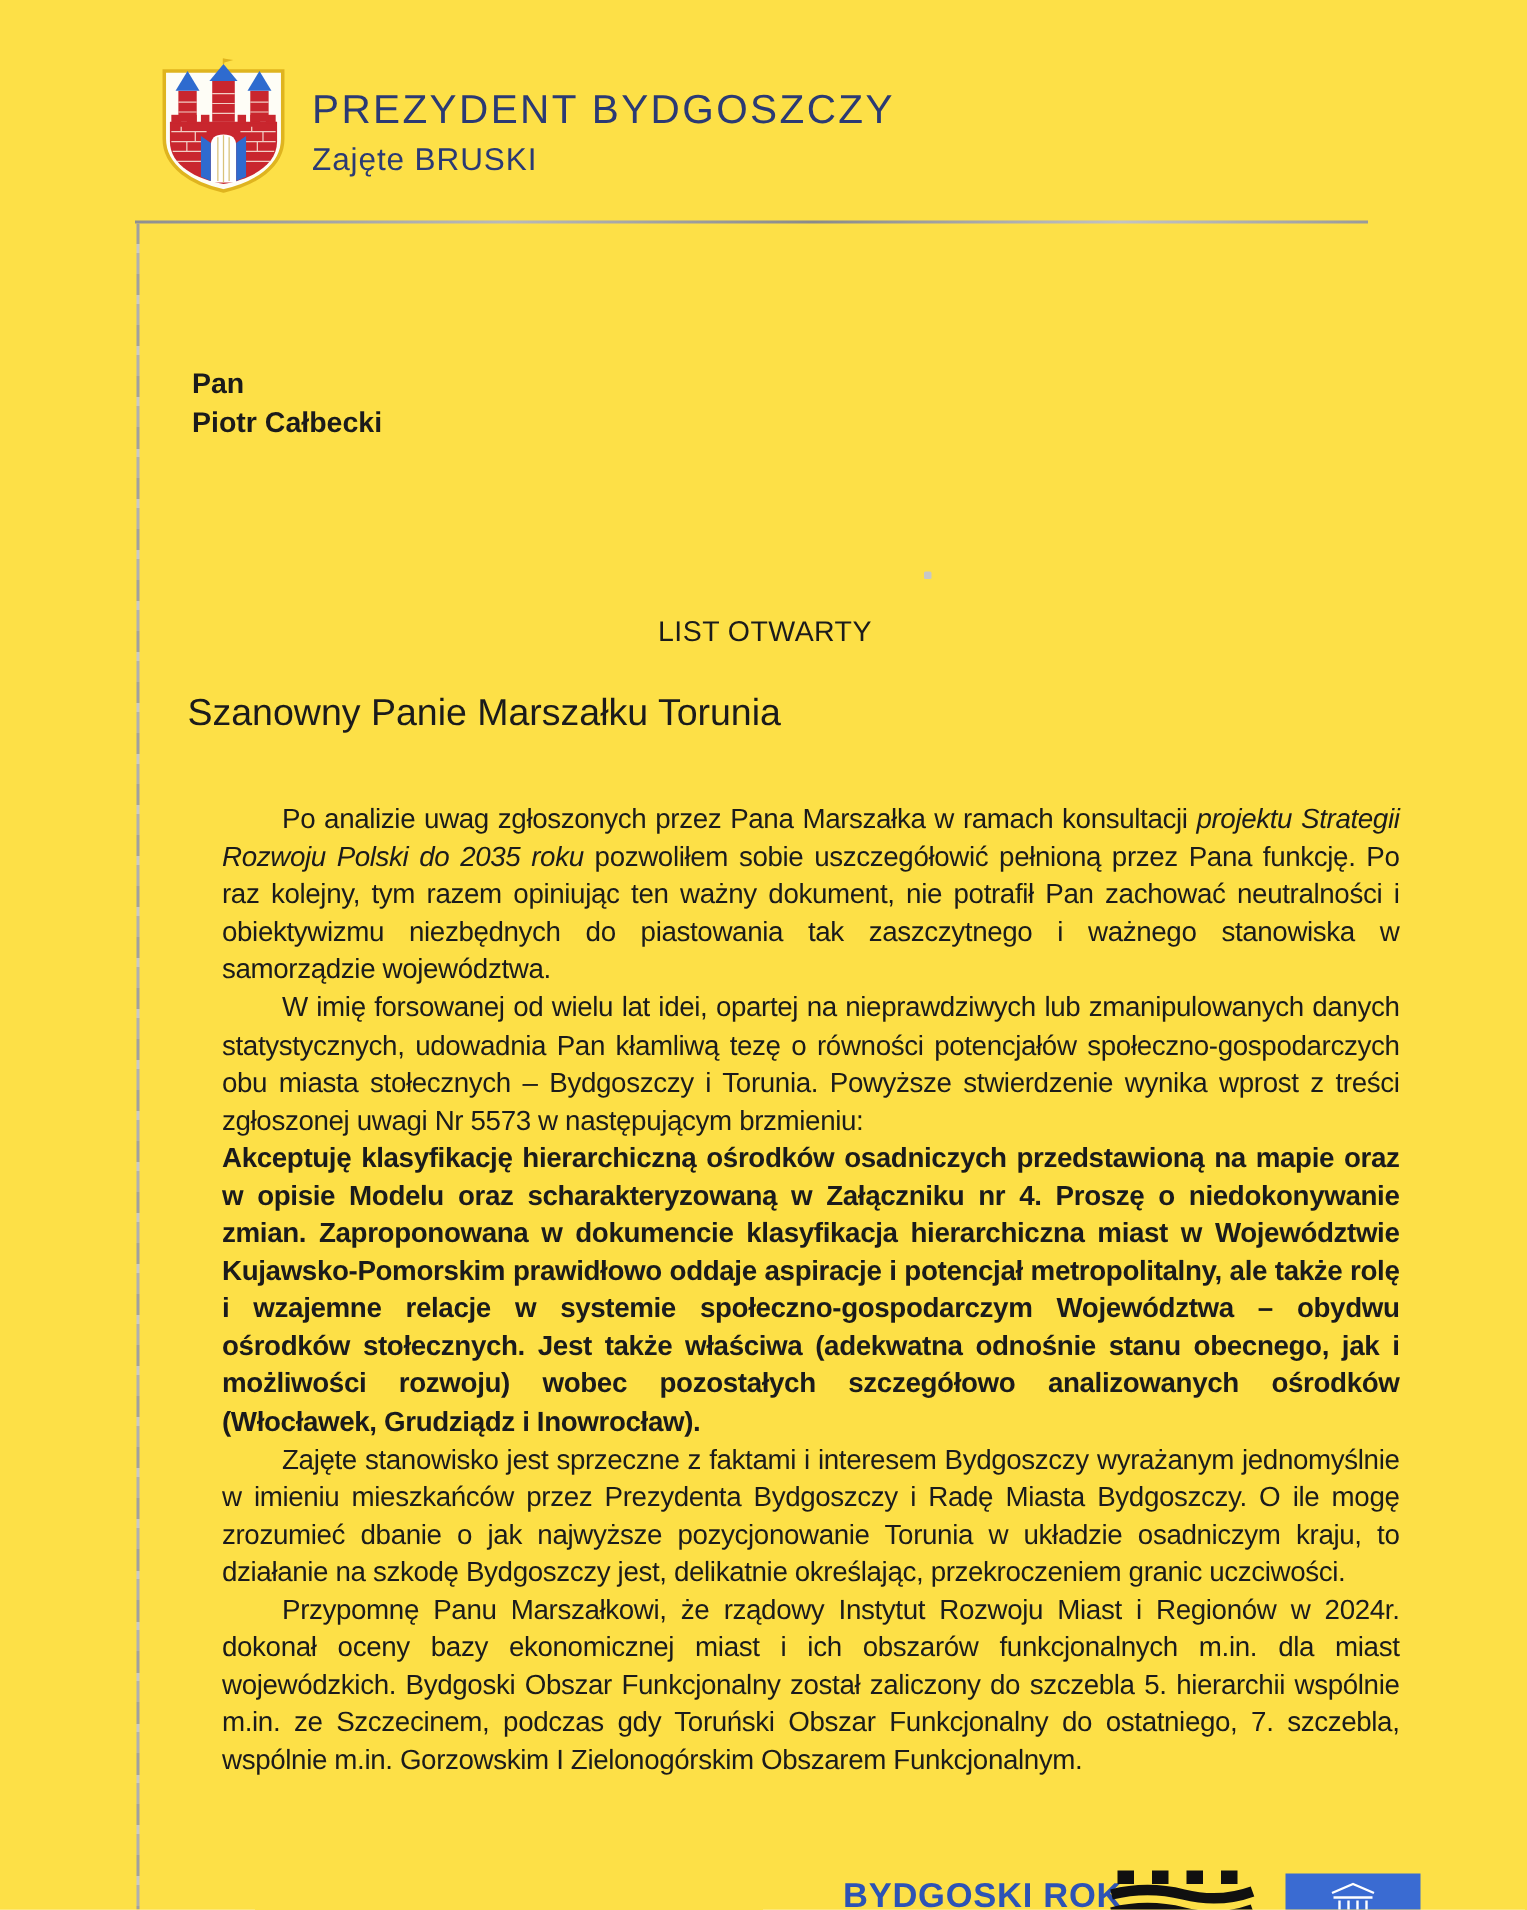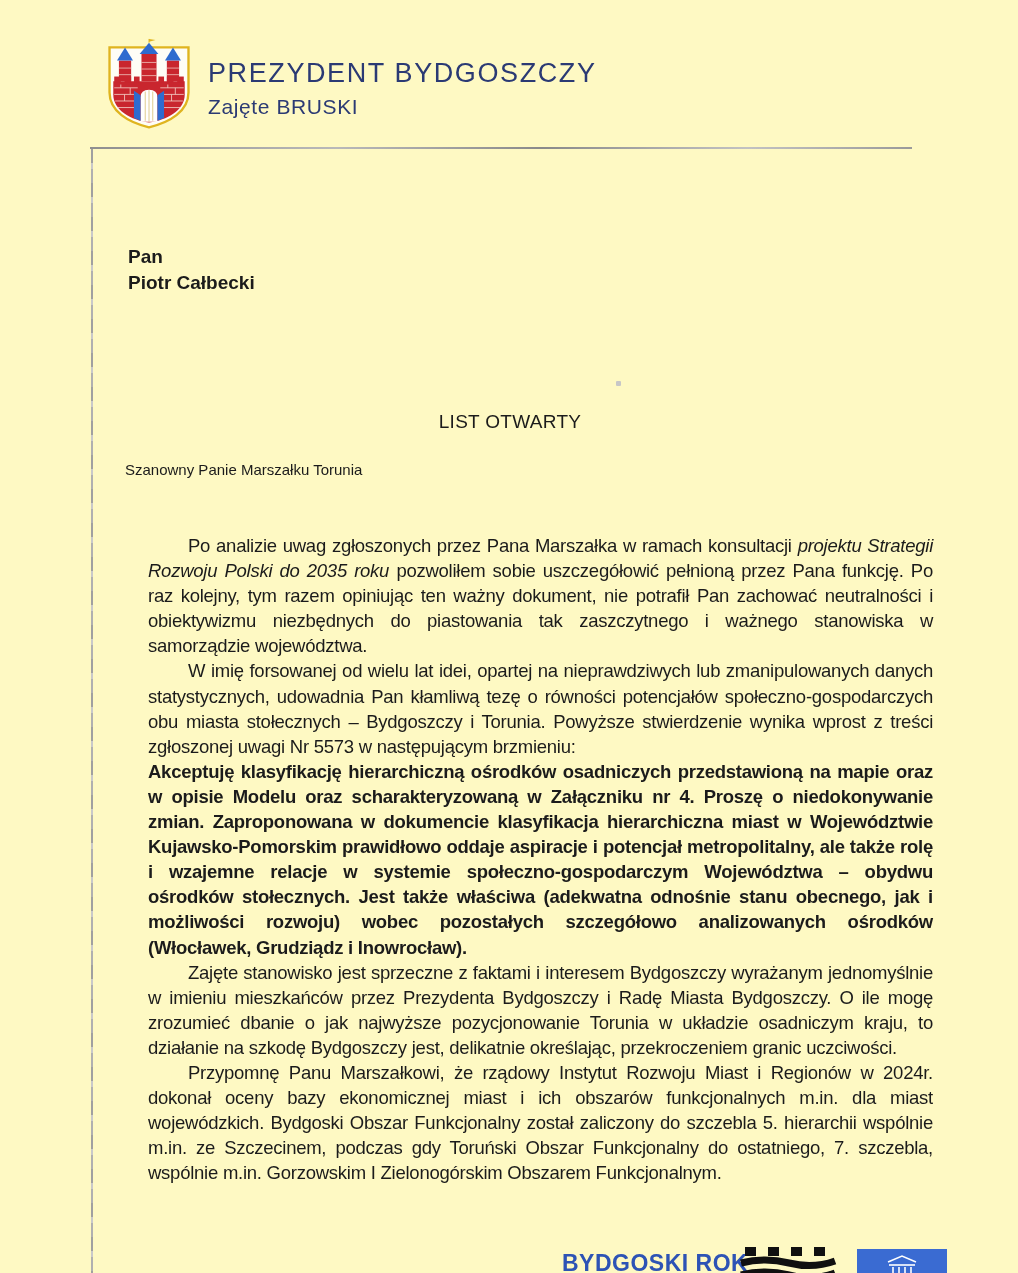--- a/index.html
+++ b/index.html
@@ -1,35 +1,35 @@
 <!DOCTYPE html>
 <html lang="pl"><head>
 <meta charset="utf-8">
 <style>
   html,body{margin:0;padding:0;}
   body{width:1018px;height:1273px;background:#ffffff;font-family:"Liberation Sans",sans-serif;color:#1b1b1b;}
-  .page{position:relative;width:1018px;height:1273px;overflow:hidden;background:#fef9c3;}
+  .page{position:relative;width:1018px;height:1273px;overflow:hidden;background:#fde047;}
 
   
   .crest{position:absolute;left:101px;top:38px;width:96px;height:94px;}
   .head-text{position:absolute;left:208px;top:58px;color:#2b3a74;}
   .head-org{font-size:27px;letter-spacing:1.6px;font-weight:400;line-height:30px;}
   .head-name{font-size:21px;letter-spacing:0.6px;font-weight:400;line-height:26px;margin-top:6px;}
 
   .rule{position:absolute;left:90px;top:147px;width:822px;height:2px;
         background:linear-gradient(90deg,#8f8f8f,#b9b9b9 30%,#8a8a8a 55%,#c2c2c2 80%,#9a9a9a);}
   .vline{position:absolute;left:91px;top:149px;width:1.5px;height:1124px;
         background:repeating-linear-gradient(180deg,#a0a0a0 0 14px,#c9c9c9 14px 20px,#b0b0b0 20px 34px);}
   .speck{position:absolute;left:616px;top:381px;width:5px;height:5px;background:#c7c7c7;border-radius:1px;}
 
   
   .dateblock{position:absolute;left:128px;top:161px;font-size:19px;line-height:25.5px;}
   .addressee{position:absolute;left:128px;top:244px;font-size:19px;line-height:25.5px;font-weight:700;}
   .title{position:absolute;left:118px;top:411px;width:784px;text-align:center;font-size:19px;letter-spacing:0.3px;}
-  .salutation{position:absolute;left:125px;top:461px;font-size:15px;}
+  .salutation{position:absolute;left:125px;top:461px;font-size:25px;}
 
   
   .bodytext{position:absolute;left:117px;top:533px;width:785px;
             font-size:18.5px;line-height:25.1px;text-align:justify;letter-spacing:-0.25px;margin-left:31px;}
   .bodytext p{margin:0;}
   .indent{text-indent:40px;}
   .quote{font-weight:700;}
   .it{font-style:italic;}
 
   

